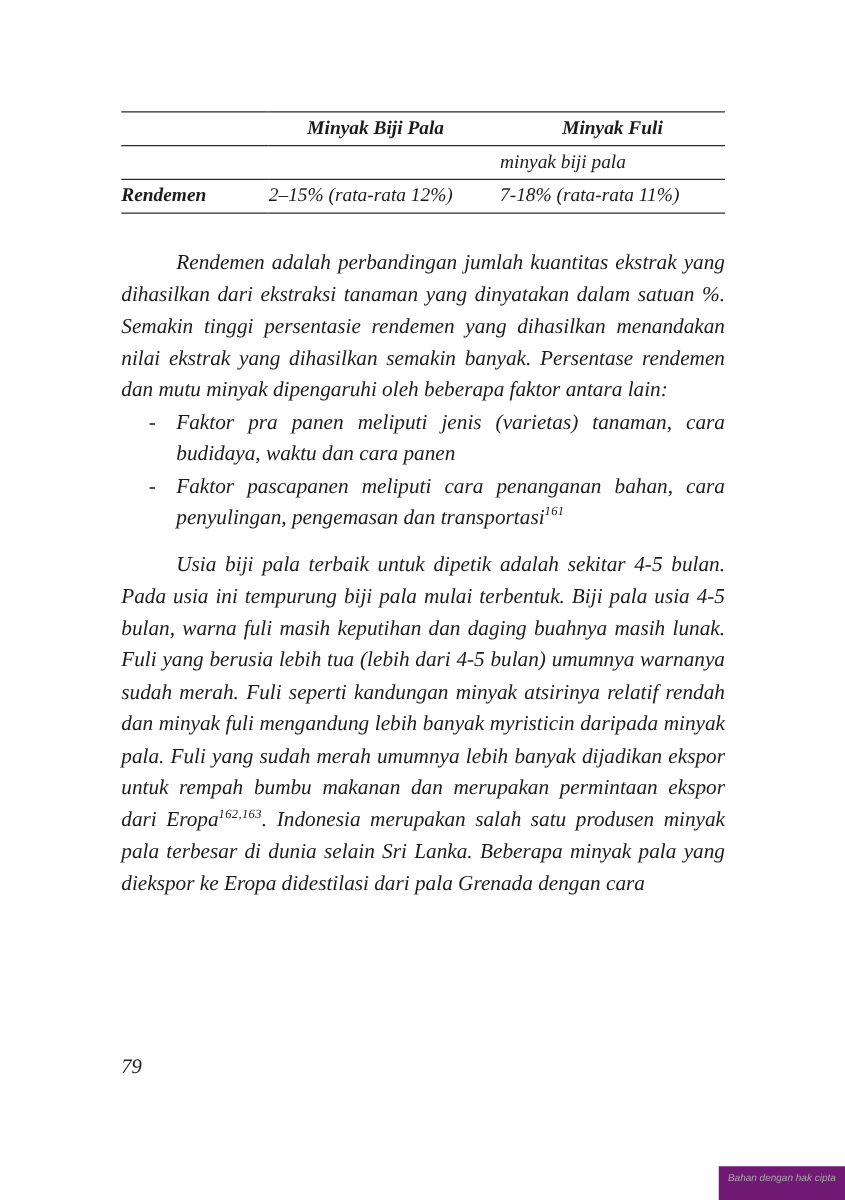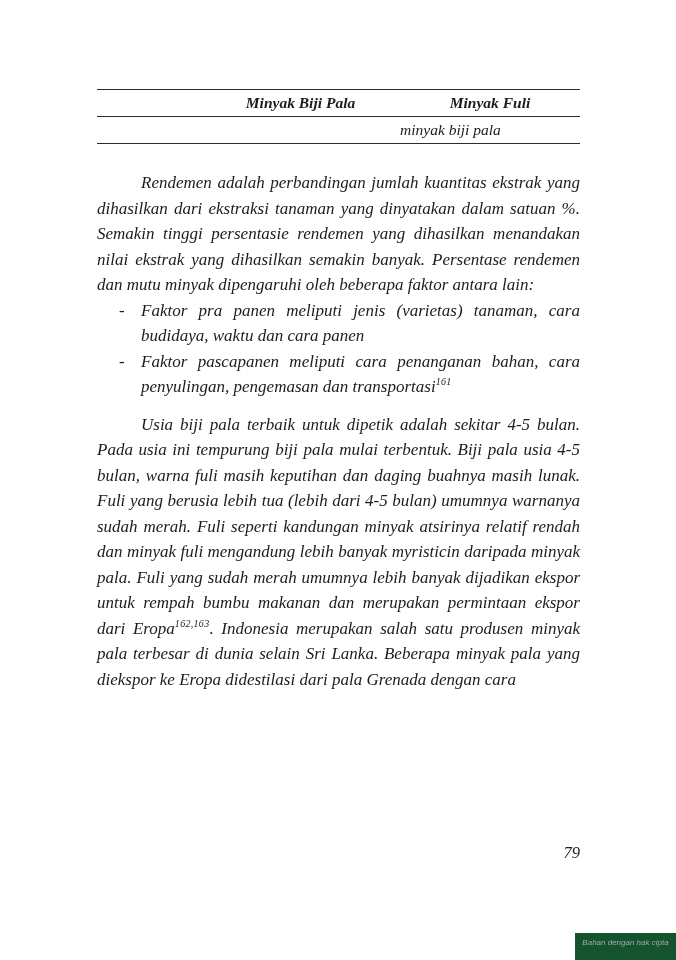--- a/index.html
+++ b/index.html
@@ -67,31 +67,31 @@
     vertical-align: super;
     letter-spacing: 0.3px;
   }
 
   
   .page-number {
     position: absolute;
     left: 97px;
     width: 483px;
     top: 843px;
-    text-align: right;
+    text-align: left;
     font-size: 16.5px;
     color: #1c1c1c;
   }
   .copyright-strip {
     position: absolute;
     right: 0;
     bottom: 0;
     width: 101px;
     height: 27px;
-    background: #14532d;
+    background: #701a75;
     display: flex;
     align-items: flex-start;
     justify-content: center;
     padding-top: 5px;
   }
   .copyright-strip .label {
     font-family: "Liberation Sans", sans-serif;
     font-size: 8px;
     color: #a8a8a8;
     white-space: nowrap;
@@ -112,20 +112,25 @@
       <tr class="rb">
         <th></th>
         <th class="ch">Minyak Biji Pala</th>
         <th class="ch">Minyak Fuli</th>
       </tr>
       <tr class="rb">
         <td></td>
         <td></td>
         <td>minyak biji pala</td>
       </tr>
+      <tr class="rb">
+        <td class="rowlabel">Rendemen</td>
+        <td>2–15% (rata-rata 12%)</td>
+        <td>7-18% (rata-rata 11%)</td>
+      </tr>
     </tbody>
   </table>
 
   <div class="bodytext">
     <p class="indent">Rendemen adalah perbandingan jumlah kuantitas ekstrak yang dihasilkan dari ekstraksi tanaman yang dinyatakan dalam satuan %. Semakin tinggi persentasie rendemen yang dihasilkan menandakan nilai ekstrak yang dihasilkan semakin banyak. Persentase rendemen dan mutu minyak dipengaruhi oleh beberapa faktor antara lain:</p>
 
     <div class="bullets">
       <div class="bullet">
         <span class="marker">-</span>
         <span class="btext">Faktor pra panen meliputi jenis (varietas) tanaman, cara budidaya, waktu dan cara panen</span>

